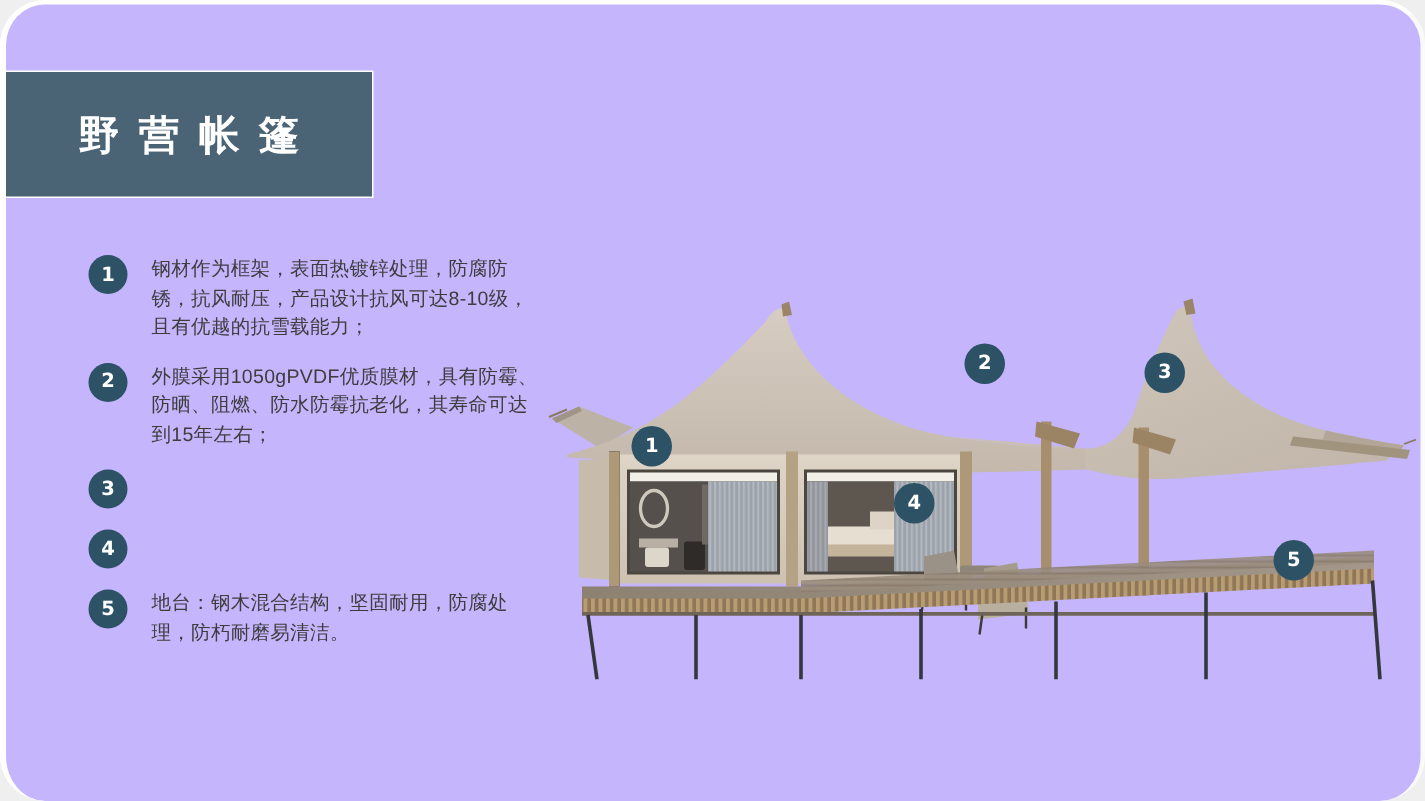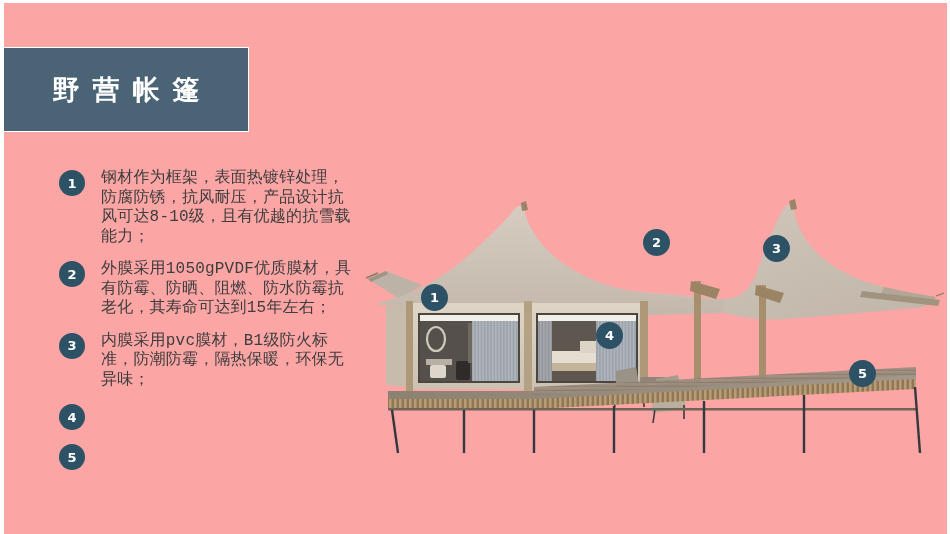--- a/index.html
+++ b/index.html
@@ -4,25 +4,26 @@
 <style>
   html,body{margin:0;padding:0;}
   body{
     width:950px;height:534px;
     background:#efefef;
     font-family:"DejaVu Sans","Liberation Sans",sans-serif;
     overflow:hidden;position:relative;
   }
   .page{
     position:absolute;inset:0;
-    background:#fca5a5;
+    background:#c4b5fd;
     border-left:4px solid #ffffff;
     border-top:3px solid #ffffff;
     border-right:3px solid #fafafa;
     box-sizing:border-box;
+    border-radius:30px;
   }
 
   
   .banner{
     position:absolute;left:0px;top:45px;width:244px;height:83px;
     background:#4a6375;
     box-shadow:0 0 0 1px #ffffff;
     display:flex;align-items:center;justify-content:center;
   }
   .banner-text{
@@ -41,23 +42,23 @@
   }
   .feature:last-child{margin-bottom:0;}
   .badge{
     flex:0 0 auto;width:26px;height:26px;border-radius:50%;
     background:#2d5266;color:#fff;
     font-size:13px;font-weight:bold;
     display:flex;align-items:center;justify-content:center;
     margin-right:16px;margin-top:1px;
   }
   .feature-text{
-    font-size:16px;line-height:19.5px;color:#3d3d3d;
+    font-size:13px;line-height:19.5px;color:#3d3d3d;
     width:258px;letter-spacing:.2px;
-    font-family:Liberation Mono, monospace;
+    font-family:Liberation Sans, sans-serif;
   }
 
   
   .tent-scene{
     position:absolute;left:360px;top:160px;width:580px;height:290px;
   }
   .tent-svg{position:absolute;left:0;top:0;width:580px;height:290px;}
 
   
   .img-badge{
@@ -93,29 +94,29 @@
       <div class="feature-text">钢材作为框架，表面热镀锌处理，防腐防锈，抗风耐压，产品设计抗风可达8-10级，且有优越的抗雪载能力；</div>
     </div>
 
     <div class="feature">
       <div class="badge">2</div>
       <div class="feature-text">外膜采用1050gPVDF优质膜材，具有防霉、防晒、阻燃、防水防霉抗老化，其寿命可达到15年左右；</div>
     </div>
 
     <div class="feature">
       <div class="badge">3</div>
-      <div class="feature-text">内膜采用pvc膜材，B1级防火标准，防潮防霉，隔热保暖，环保无异味；</div>
     </div>
 
     <div class="feature">
       <div class="badge">4</div>
     </div>
 
     <div class="feature">
       <div class="badge">5</div>
+      <div class="feature-text">地台：钢木混合结构，坚固耐用，防腐处理，防朽耐磨易清洁。</div>
     </div>
 
   </div>
 
   <div class="tent-scene">
     <svg class="tent-svg" viewBox="0 0 580 290">
       <defs>
         <linearGradient id="gCanopy" x1="0" y1="0" x2="0" y2="1">
           <stop offset="0" stop-color="#d6ccc1"></stop>
           <stop offset="1" stop-color="#c3b8ab"></stop>

